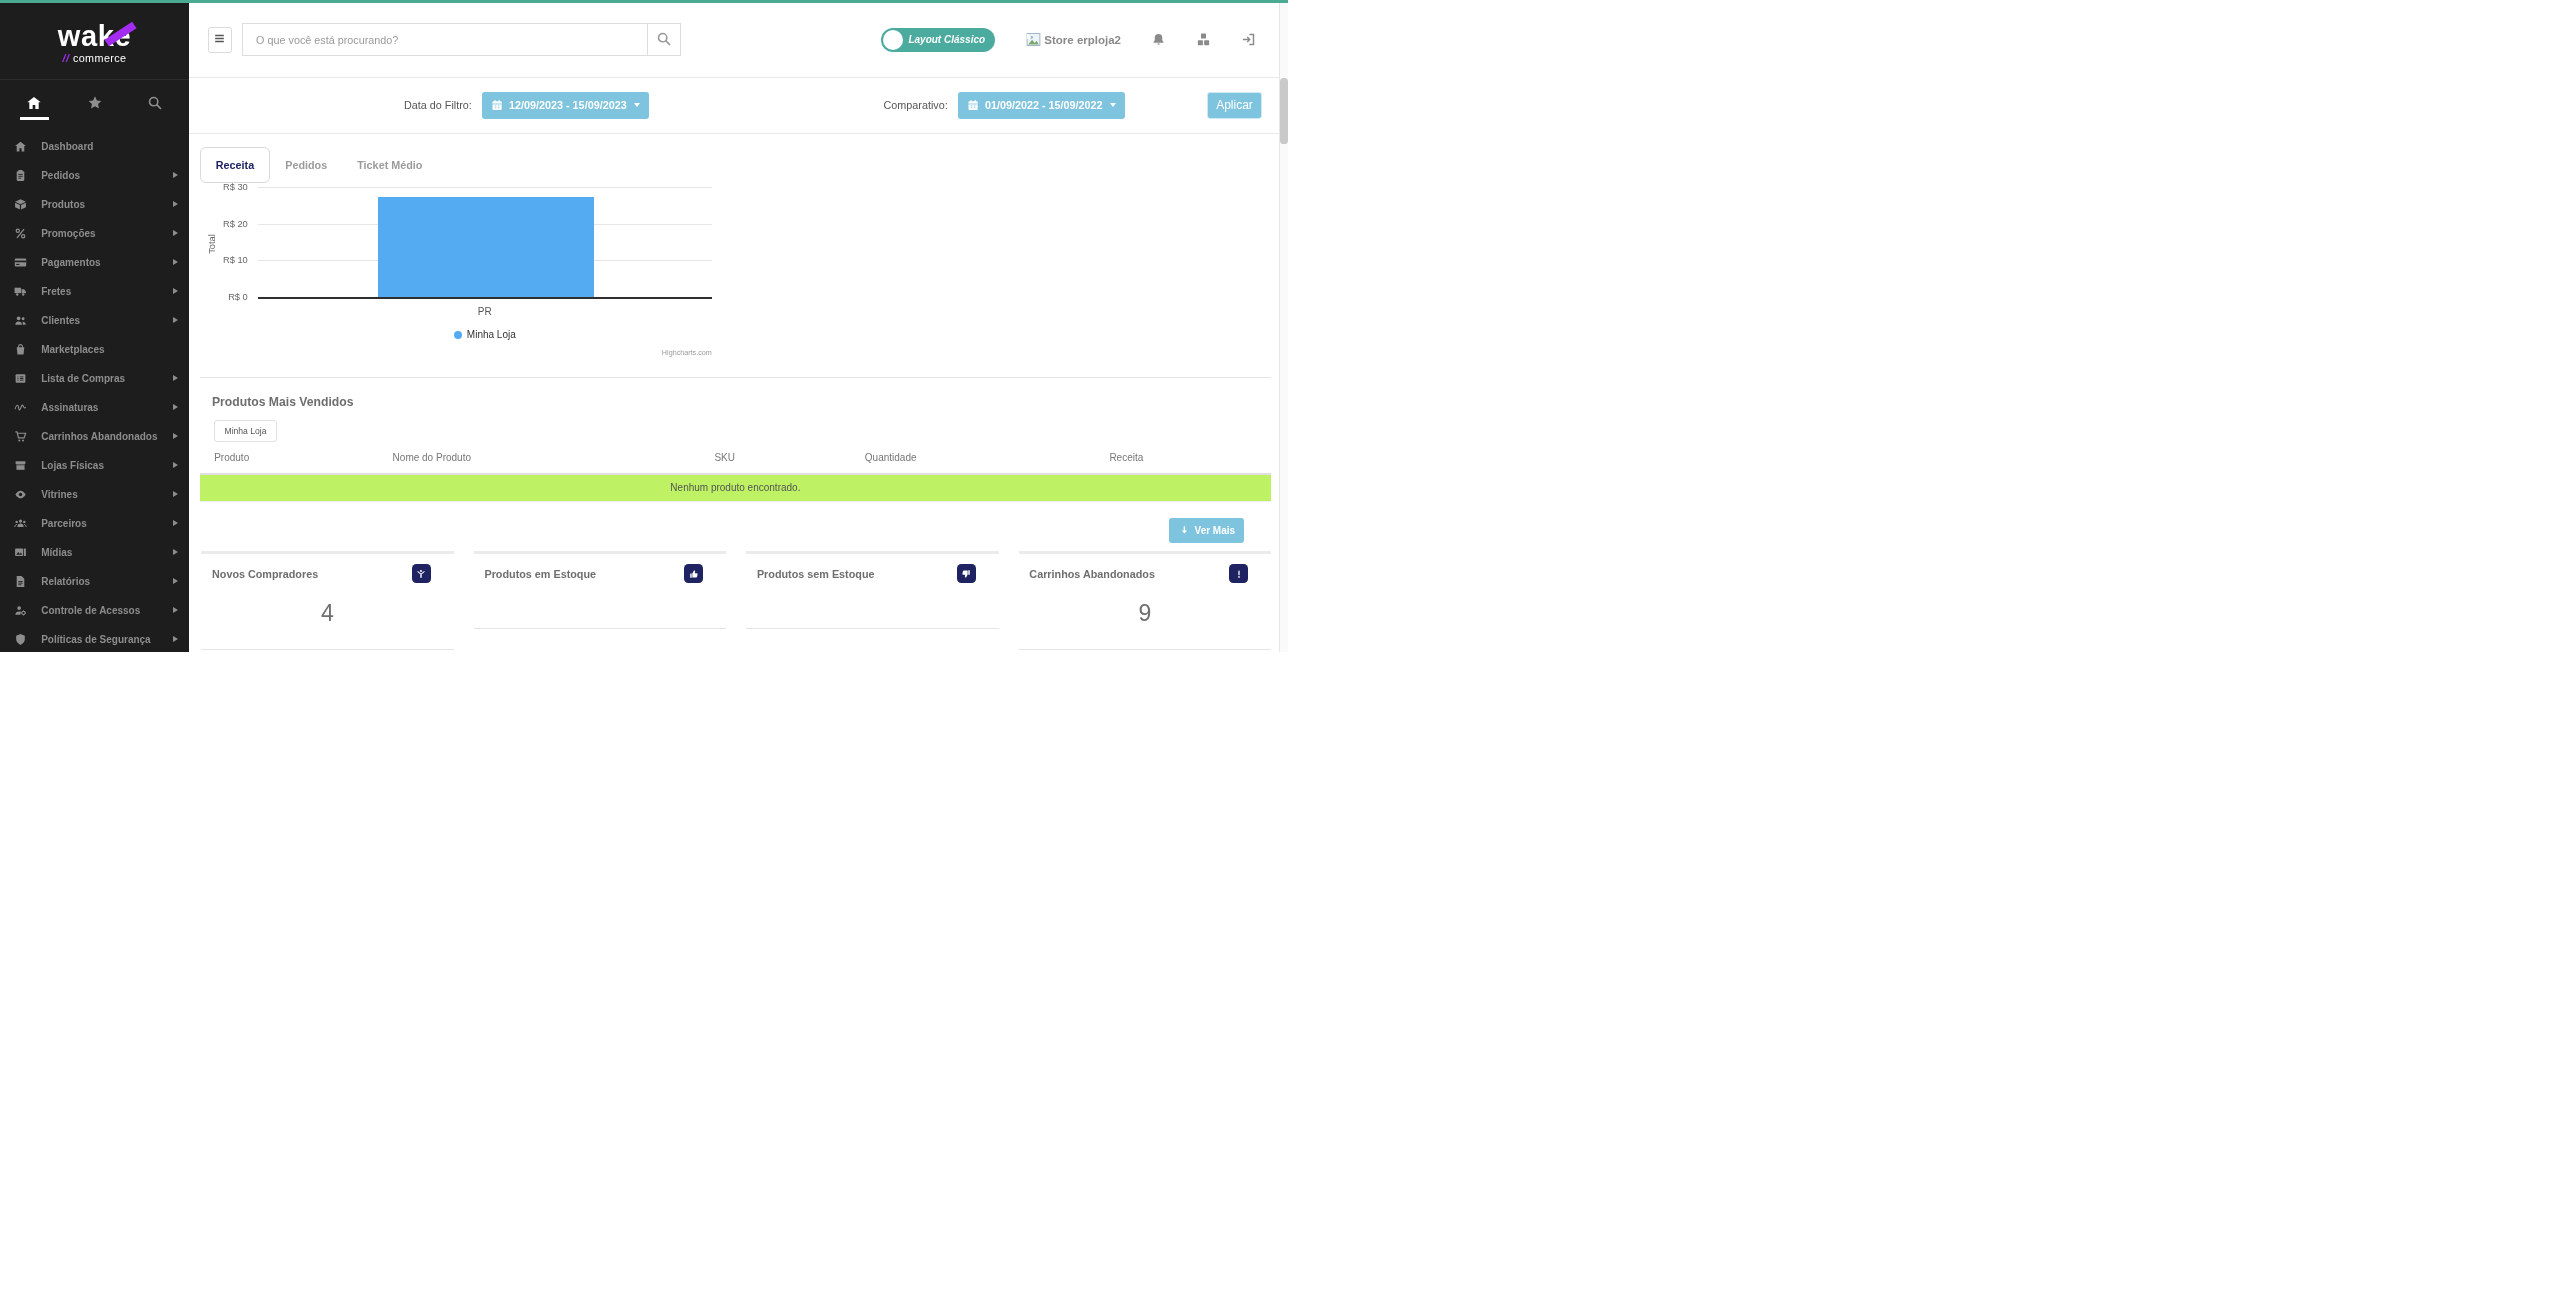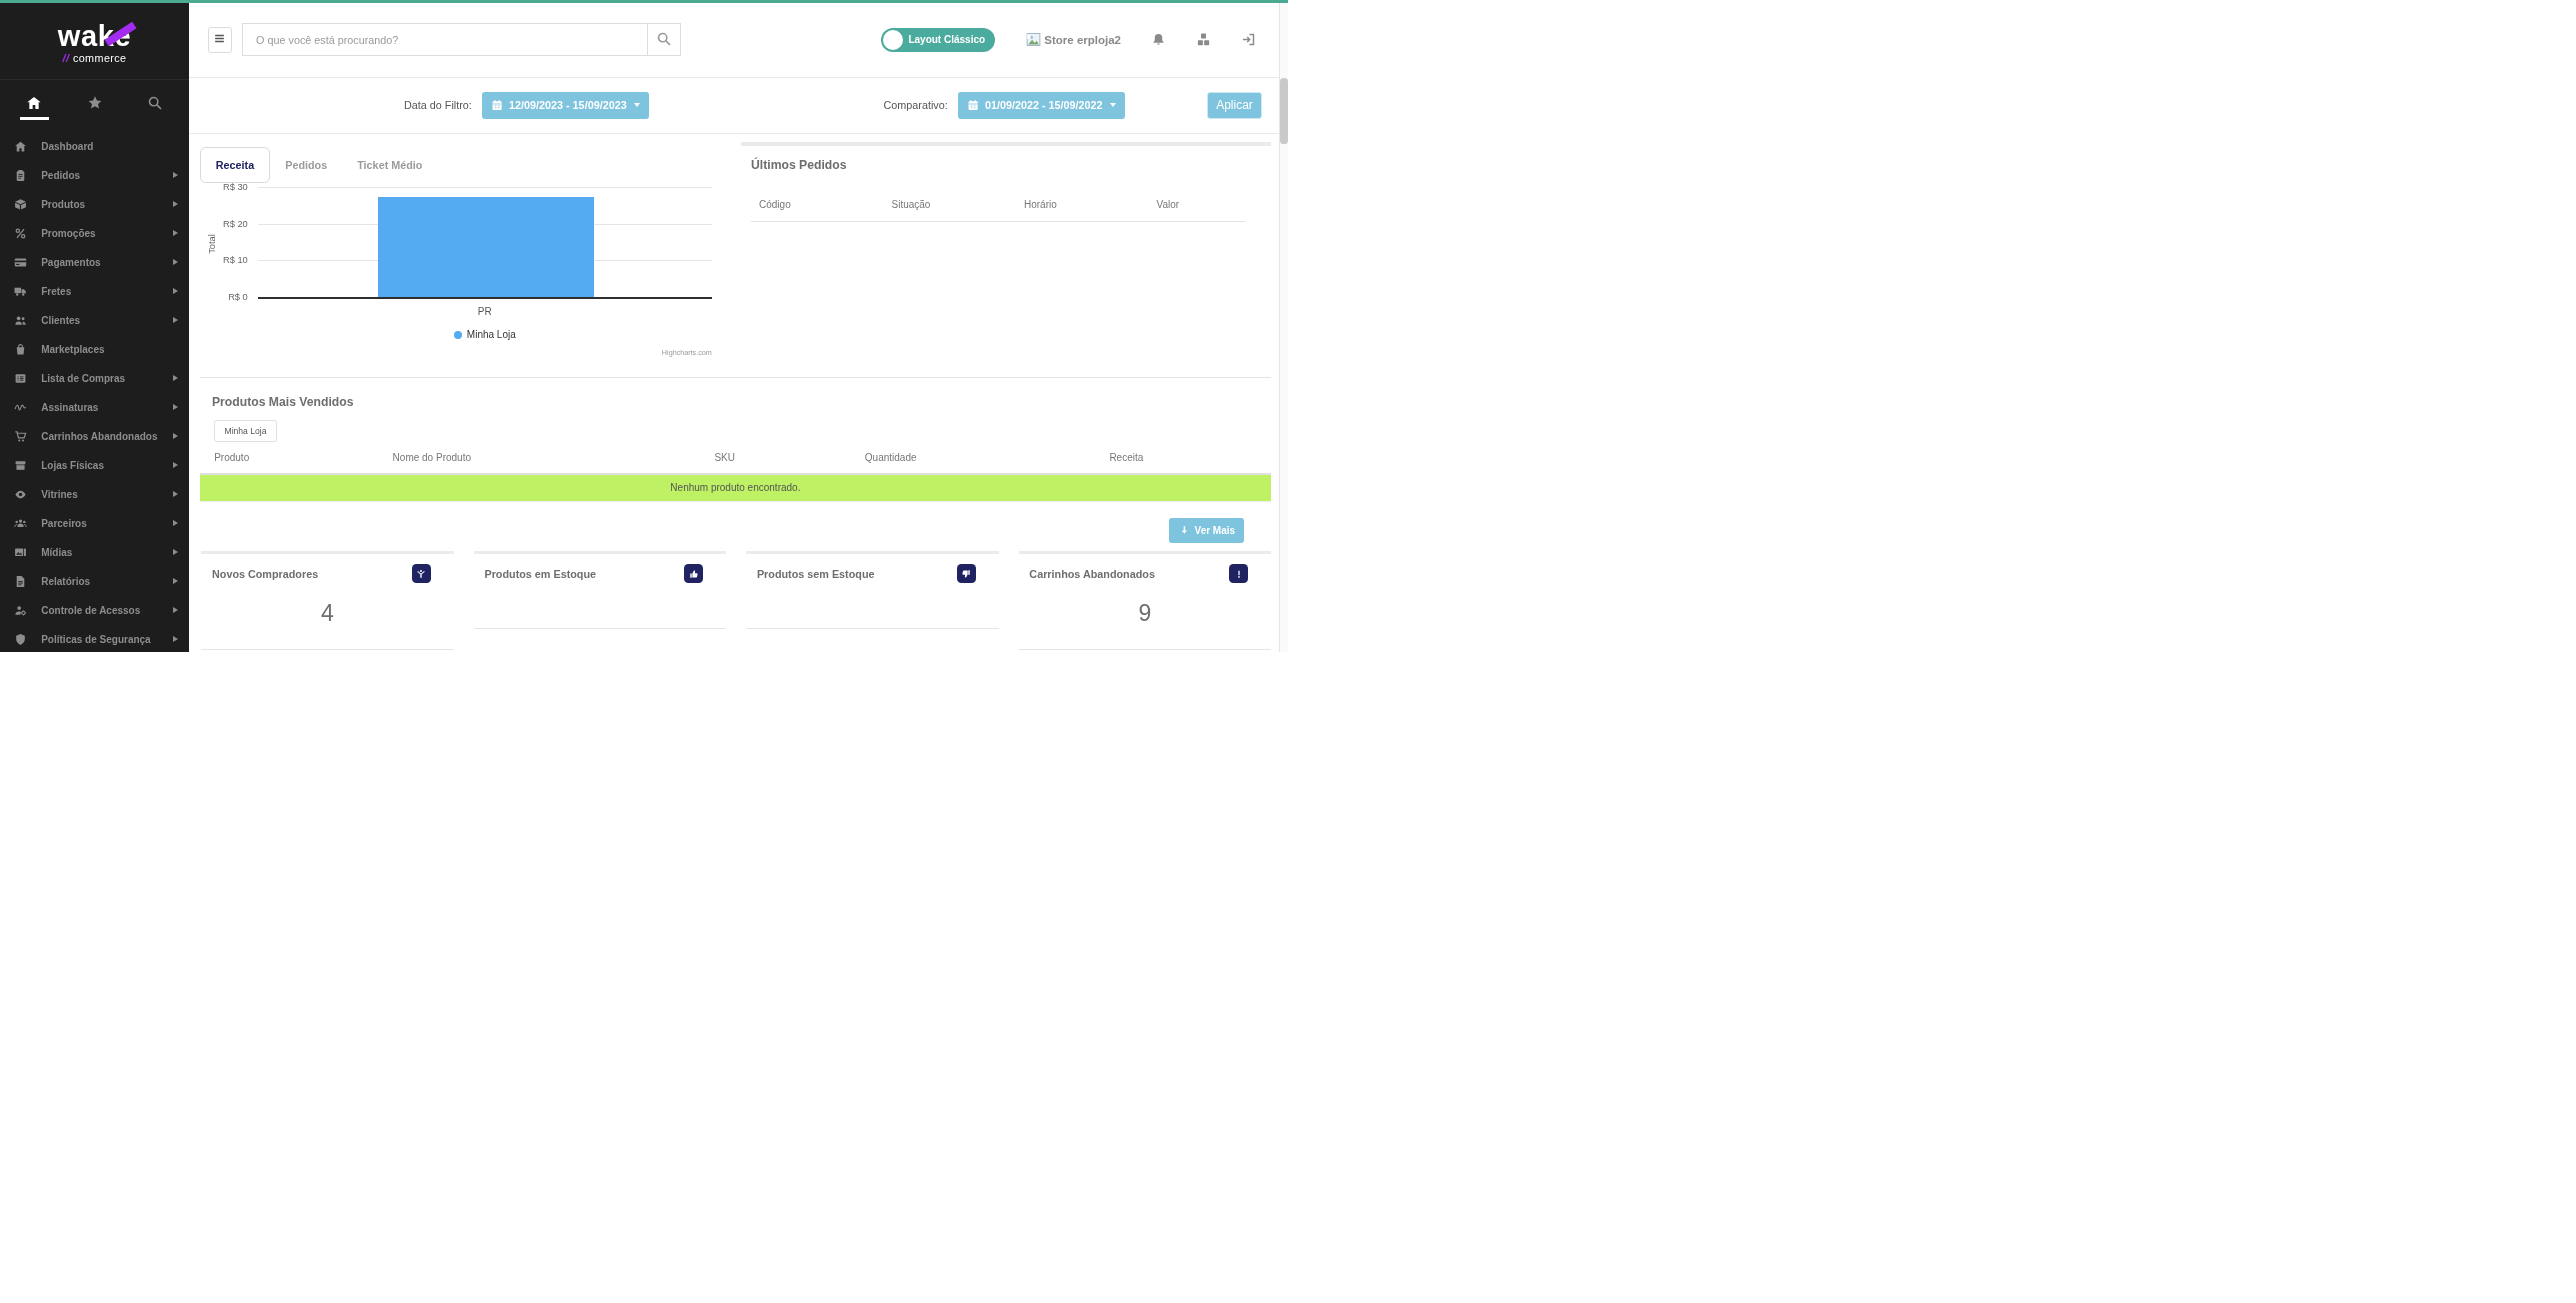--- a/index.html
+++ b/index.html
@@ -31,21 +31,21 @@
 
   .topbar { height:75px; border-bottom:0.7px solid #e9e9e9; display:flex; align-items:center; padding:0 32px 0 18.7px; }
   .hamburger-btn { width:24.4px; height:26px; border:0.7px solid #dcdcdc; border-radius:2.9px; background:#fff; display:flex; align-items:center; justify-content:center; color:#555; cursor:pointer; }
   .hamburger-btn svg { width:13px; height:13px; }
   .search-wrap { width:439px; height:33px; border:0.7px solid #ddd; display:flex; margin-left:10px; background:#fff; }
   .search-wrap input { flex:1; border:none; outline:none; padding:0 13px; font-size:10.8px; color:#444; font-family:inherit; }
   .search-wrap input::placeholder { color:#9a9a9a; }
   .search-btn { width:33px; border-left:0.7px solid #ddd; display:flex; align-items:center; justify-content:center; color:#9a9a9a; background:#fff; cursor:pointer; }
   .search-btn svg { width:16px; height:16px; }
   .topbar-right { margin-left:auto; display:flex; align-items:center; gap:30px; }
-  .toggle { height:24.4px; background:var(--teal); border-radius:12.2px; display:flex; align-items:center; gap:5.7px; padding:0 10px 0 2.2px; color:#fff; font-size:10px; font-weight:bold; cursor:pointer; }
+  .toggle { height:24.4px; background:var(--teal); border-radius:12.2px; display:flex; align-items:center; gap:5.7px; padding:0 10px 0 2.2px; color:#fff; font-size:10px; font-weight:bold; cursor:pointer;font-style:italic; }
   .knob { width:20px; height:20px; border-radius:50%; background:#fff; flex:none; }
   .store { display:flex; align-items:center; gap:2.2px; color:#8a8a8a; font-size:11.5px; font-weight:bold; cursor:pointer; }
   .store svg { width:17px; height:17px; }
   .tb-icon { color:#8a8a8a; display:flex; cursor:pointer; }
   .tb-icon svg { width:15px; height:15px; }
 
   .filterbar { height:56px; border-bottom:0.7px solid #e9e9e9; display:flex; align-items:center; padding:0 26px 0 0; }
   .fb-label { font-size:10.8px; color:#555; }
   .fb-label.first { margin-left:215px; }
   .date-btn { height:27px; margin-left:10px; background:var(--blue); border:none; border-radius:2.9px; color:#fff; font-size:10.8px; font-weight:bold; display:flex; align-items:center; gap:5.7px; padding:0 9.3px; font-family:inherit; cursor:pointer; }
@@ -441,31 +441,20 @@
           <div class="grid" style="top: 0px;"></div>
           <div class="ytick" style="top: 37px;">R$ 20</div>
           <div class="grid" style="top: 37px;"></div>
           <div class="ytick" style="top: 73px;">R$ 10</div>
           <div class="grid" style="top: 73px;"></div>
           <div class="ytick" style="top: 110px;">R$ 0</div>
           <div class="xaxis" style="top: 110px;"></div>
           <div class="bar" style="left: 178px; width: 216px; top: 10px; height: 100px;"></div>
         </div>
     </div>
-    <div class="orders-col">
-      <div class="panel-topbar"></div>
-      <div class="orders-title">Últimos Pedidos</div>
-      <div class="orders-head" id="orders-head">
-          <div>Código</div>
-          <div>Situação</div>
-          <div>Horário</div>
-          <div>Valor</div>
-        </div>
-      <div class="orders-underline"></div>
-    </div>
   </div>
 
   <div class="row2">
     <div class="h2">Produtos Mais Vendidos</div>
     <button class="store-filter-btn">Minha Loja</button>
     <div class="pt-head" id="pt-head">
         <div>Produto</div>
         <div>Nome do Produto</div>
         <div>SKU</div>
         <div>Quantidade</div>

